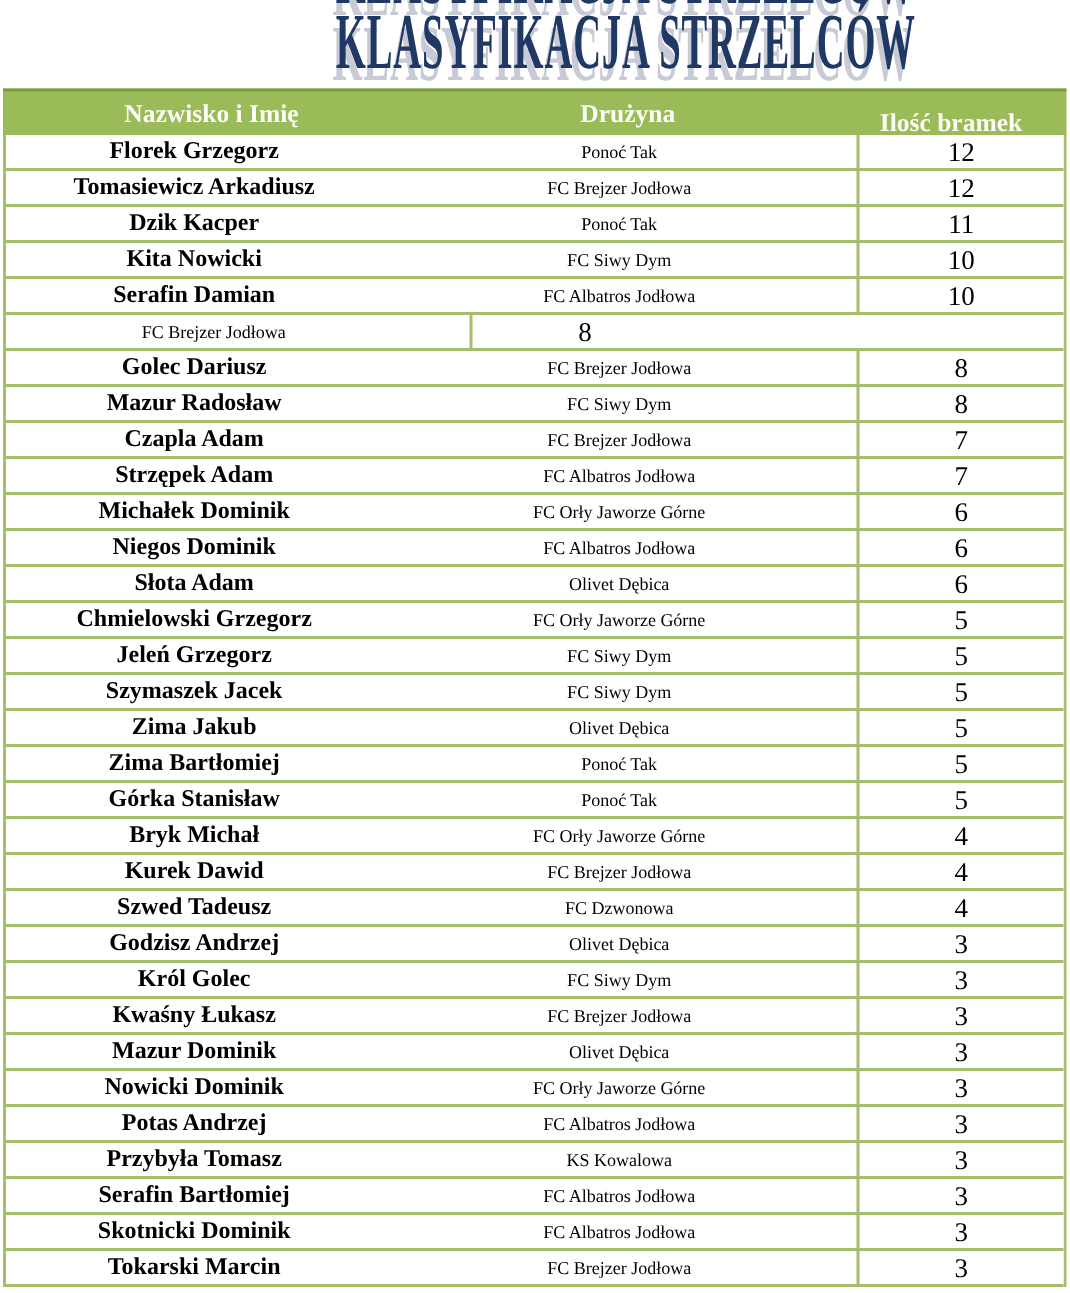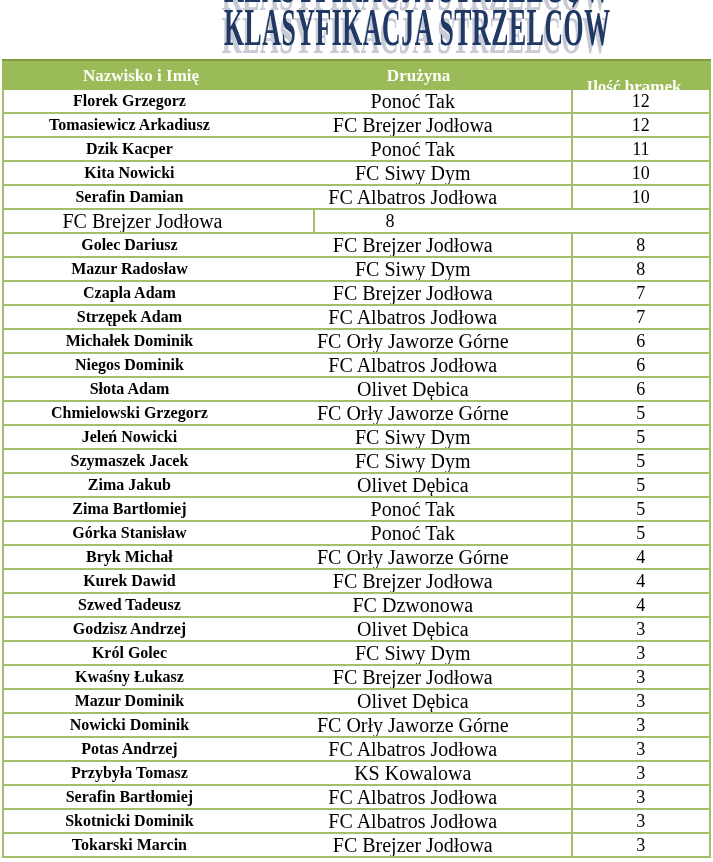--- a/index.html
+++ b/index.html
@@ -43,20 +43,21 @@
   
   .scorers-table {
     margin: 0 2px;
     width: 709px;
   }
   .thead {
     display: flex;
     background: #9BBB59;
     border-top: 2px solid #7E9D42;
     height: 29px;
+    align-items: center;
   }
   .thead .hcell {
     color: #FDFEF8;
     font-weight: bold;
     font-size: 17px;
     text-align: center;
     line-height: 29px;
   }
   .hc1 { width: 278px; }
   .hc2 { width: 277px; }
@@ -71,21 +72,21 @@
     gap: 32px;
   }
   .trow .cell {
     line-height: 22px;
     text-align: center;
     color: #000000;
     overflow: hidden;
     white-space: nowrap;
   }
   .c-name { width: 276px; font-weight: bold; font-size: 16px; }
-  .c-team { width: 277px; font-size: 20px; }
+  .c-team { width: 277px; font-size: 12px; }
   .c-goals { width: 150px; font-size: 18px; border-left: 2px solid #A5BE6B; }
 </style>
 </head>
 <body>
 
 <div class="title-wrap">
   <div class="title-line clipped">
     <span class="stretch">KLASYFIKACJA STRZELCÓW</span>
   </div>
   <div class="title-line main">
@@ -163,21 +164,21 @@
         <div class="cell c-name">Słota Adam</div>
         <div class="cell c-team">Olivet Dębica</div>
         <div class="cell c-goals">6</div>
       </div>
       <div class="trow">
         <div class="cell c-name">Chmielowski Grzegorz</div>
         <div class="cell c-team">FC Orły Jaworze Górne</div>
         <div class="cell c-goals">5</div>
       </div>
       <div class="trow">
-        <div class="cell c-name">Jeleń Nowicki</div>
+        <div class="cell c-name">Jeleń Grzegorz</div>
         <div class="cell c-team">FC Siwy Dym</div>
         <div class="cell c-goals">5</div>
       </div>
       <div class="trow">
         <div class="cell c-name">Szymaszek Jacek</div>
         <div class="cell c-team">FC Siwy Dym</div>
         <div class="cell c-goals">5</div>
       </div>
       <div class="trow">
         <div class="cell c-name">Zima Jakub</div>

